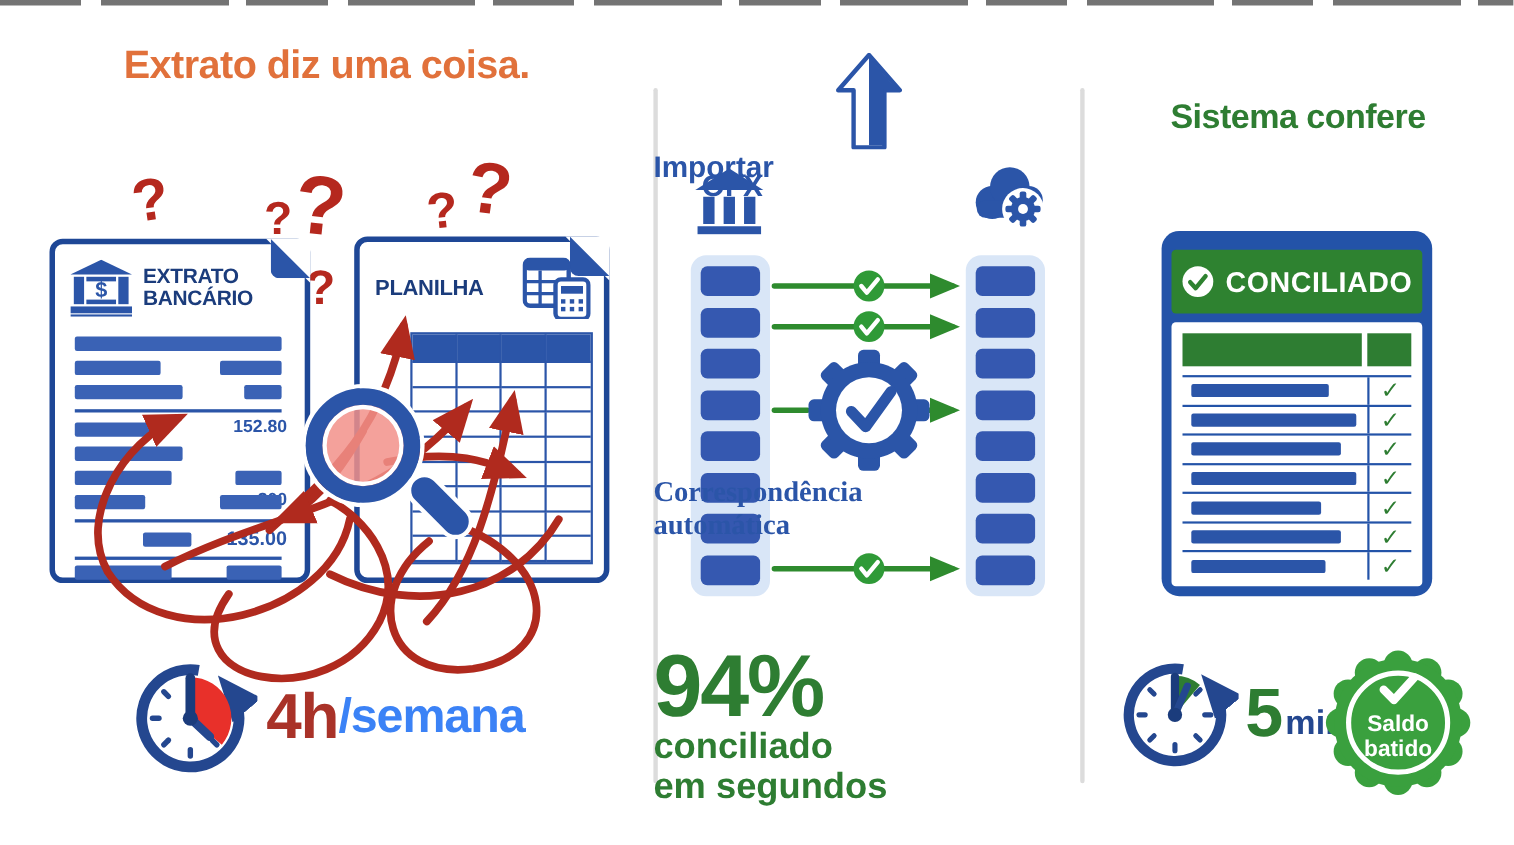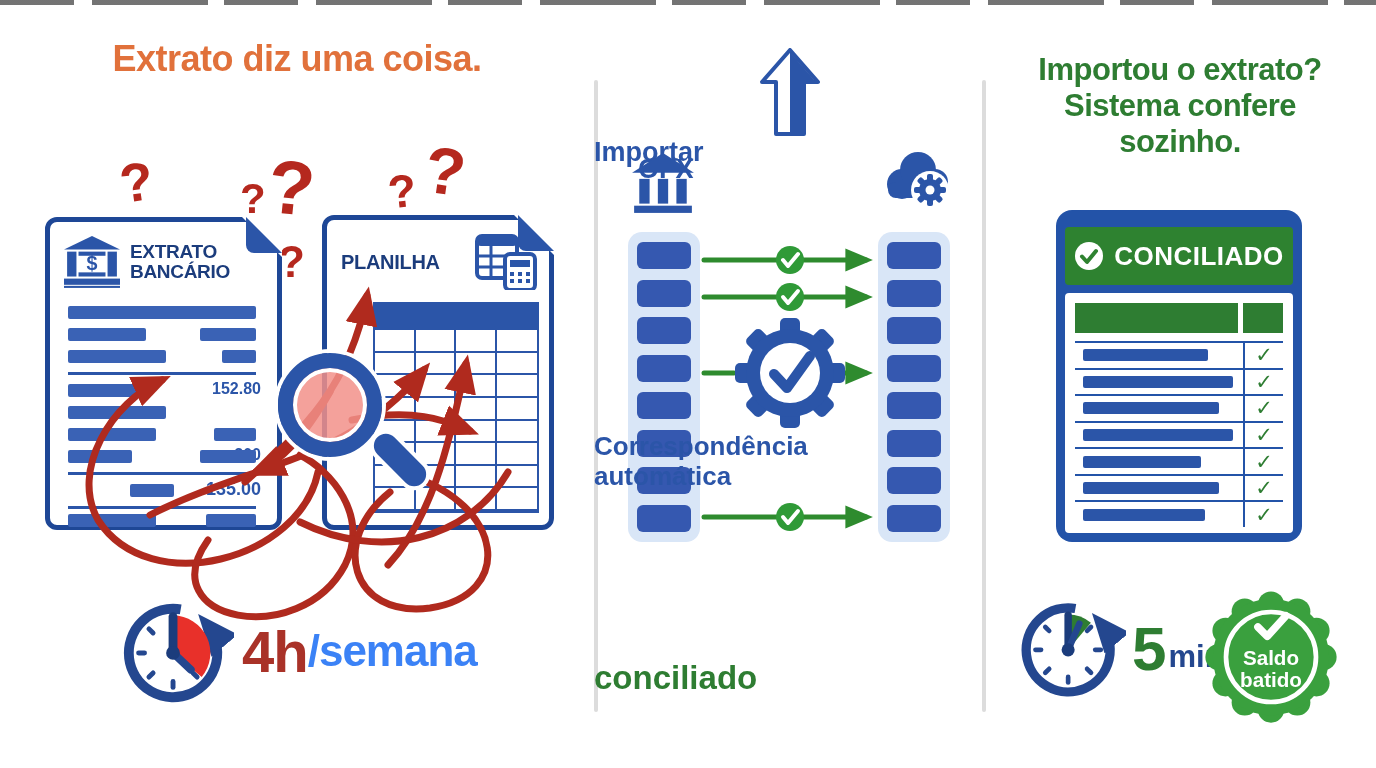--- a/index.html
+++ b/index.html
@@ -54,21 +54,21 @@
   .time-big { font-weight:800; font-size:58px; letter-spacing:-1px; }
   .time-unit { font-weight:800; font-size:44px; letter-spacing:-1px; }
 
   
   .panel-mid { left:594px; top:0; width:390px; height:768px; }
   .m-center { width:390px; text-align:left; font-weight:800; color:#2b55a8; }
   .import-label { font-size:27px; line-height:1.1; }
   .strip { width:72px; border-radius:14px; background:#d9e6f7;
     display:flex; flex-direction:column; justify-content:space-evenly; align-items:center; }
   .block { width:54px; height:27px; border-radius:6px; background:#3558b0; }
-  .match-label { font-size:26px; line-height:1.15; }
+  .match-label { font-size:26px; line-height:1.15;font-family:Liberation Serif, serif; }
   .stat-num { font-size:80px; color:#2e7d32; letter-spacing:-2px; }
   .stat-line { font-size:33px; color:#2e7d32; line-height:1.1; }
 
   
   .panel-right { left:984px; top:0; width:392px; height:768px; }
   .r-title { width:392px; text-align:center; font-weight:800; font-size:31px; color:#2e7d32; letter-spacing:-.5px; }
 
   .card { left:72px; top:210px; width:246px; height:332px; background:#2353a8; border-radius:16px; padding:9px; }
   .card-banner { margin-top:8px; height:58px; background:#2e8230; border-radius:4px;
     display:flex; align-items:center; justify-content:center; gap:10px; }
@@ -392,28 +392,28 @@
           <circle cx="196" cy="373" r="44"></circle>
         </g>
         <circle cx="196" cy="373" r="30" fill="#fff"></circle>
         <polyline points="180,374 193,388 216,356" fill="none" stroke="#2b55a8" stroke-width="10" stroke-linecap="round" stroke-linejoin="round"></polyline>
       </g>
     </svg>
 
     <div class="abs m-center match-label" style="top:432px;">Correspondência</div>
     <div class="abs m-center match-label" style="top:462px;">automática</div>
 
+    <div class="abs m-center stat-num" style="top:578px;">94%</div>
     <div class="abs m-center stat-line" style="top:660px;">conciliado</div>
+    <div class="abs m-center stat-line" style="top:696px;">em segundos</div>
   </div>
 
   <div class="abs panel-right">
 
-    <div class="abs r-title" style="top:52px;">Importou o extrato?</div>
     <div class="abs r-title" style="top:88px;">Sistema confere</div>
-    <div class="abs r-title" style="top:124px;">sozinho.</div>
 
     <div class="abs card">
       <div class="card-banner">
         <svg width="30" height="30" viewBox="0 0 30 30">
           <circle cx="15" cy="15" r="14" fill="#fff"></circle>
           <polyline points="8,15.5 13,21 22,10" fill="none" stroke="#2e8230" stroke-width="4" stroke-linecap="round" stroke-linejoin="round"></polyline>
         </svg>
         <span class="card-banner-text">CONCILIADO</span>
       </div>
       <div class="card-body">

